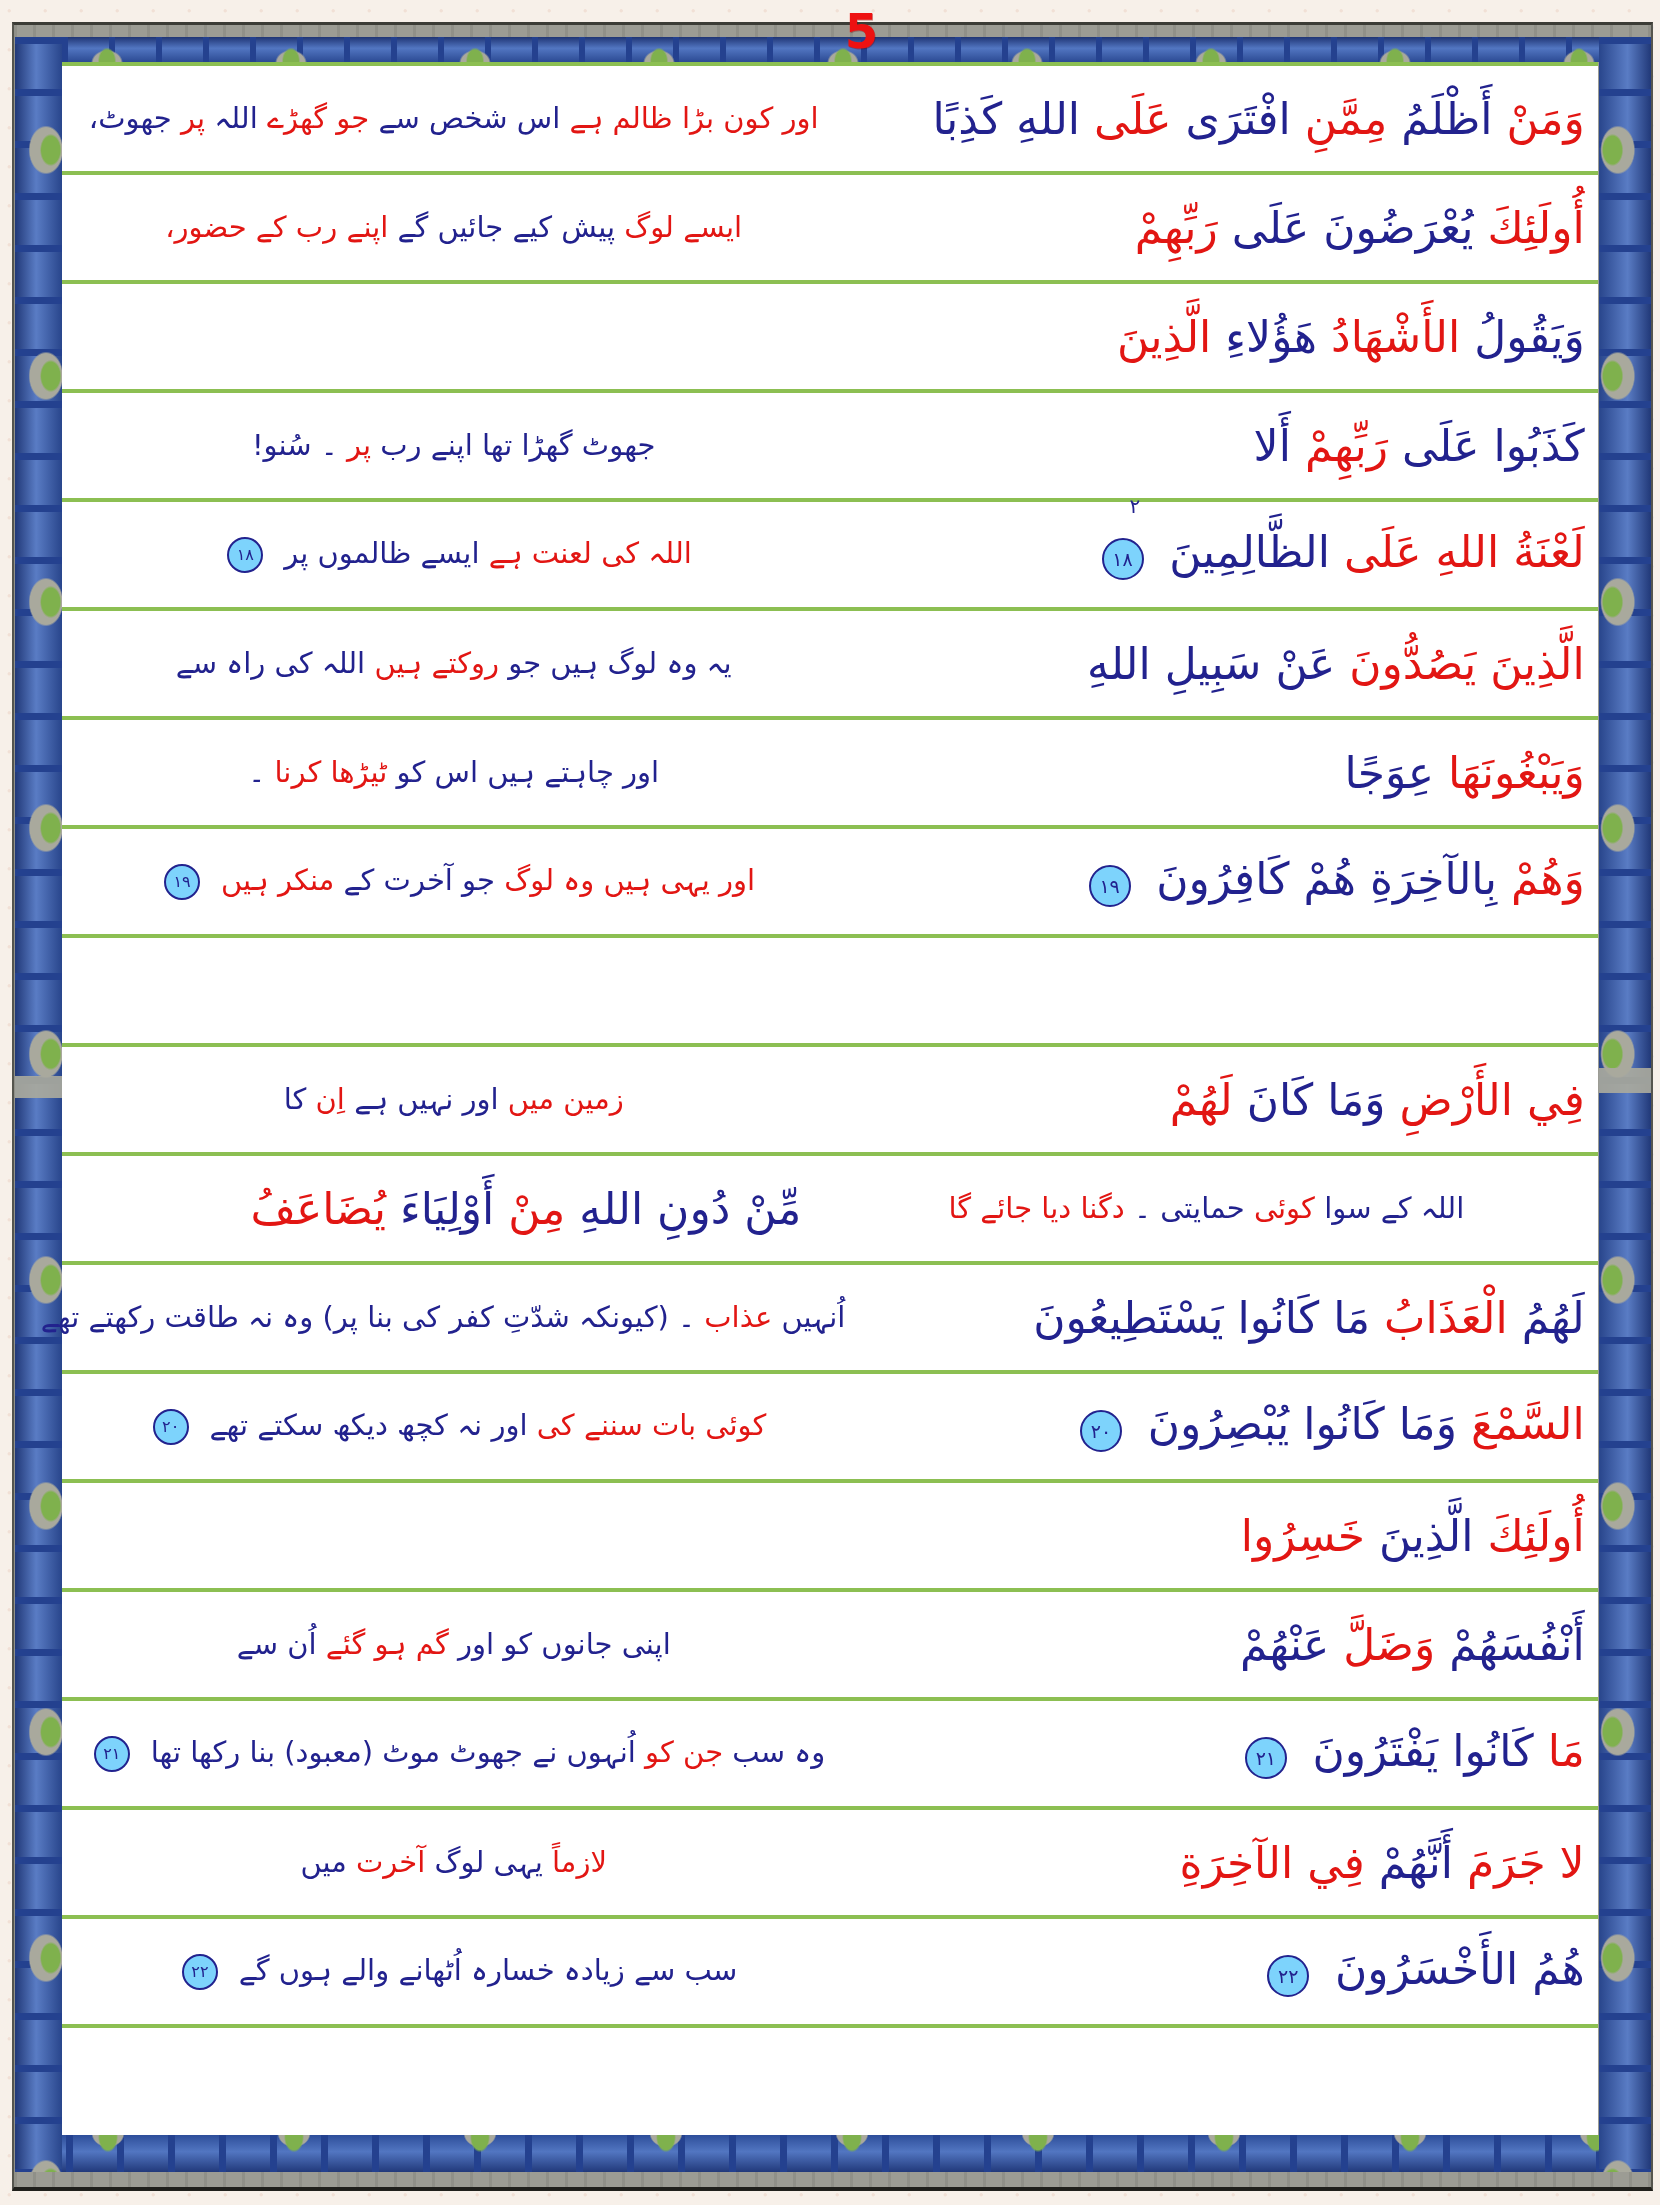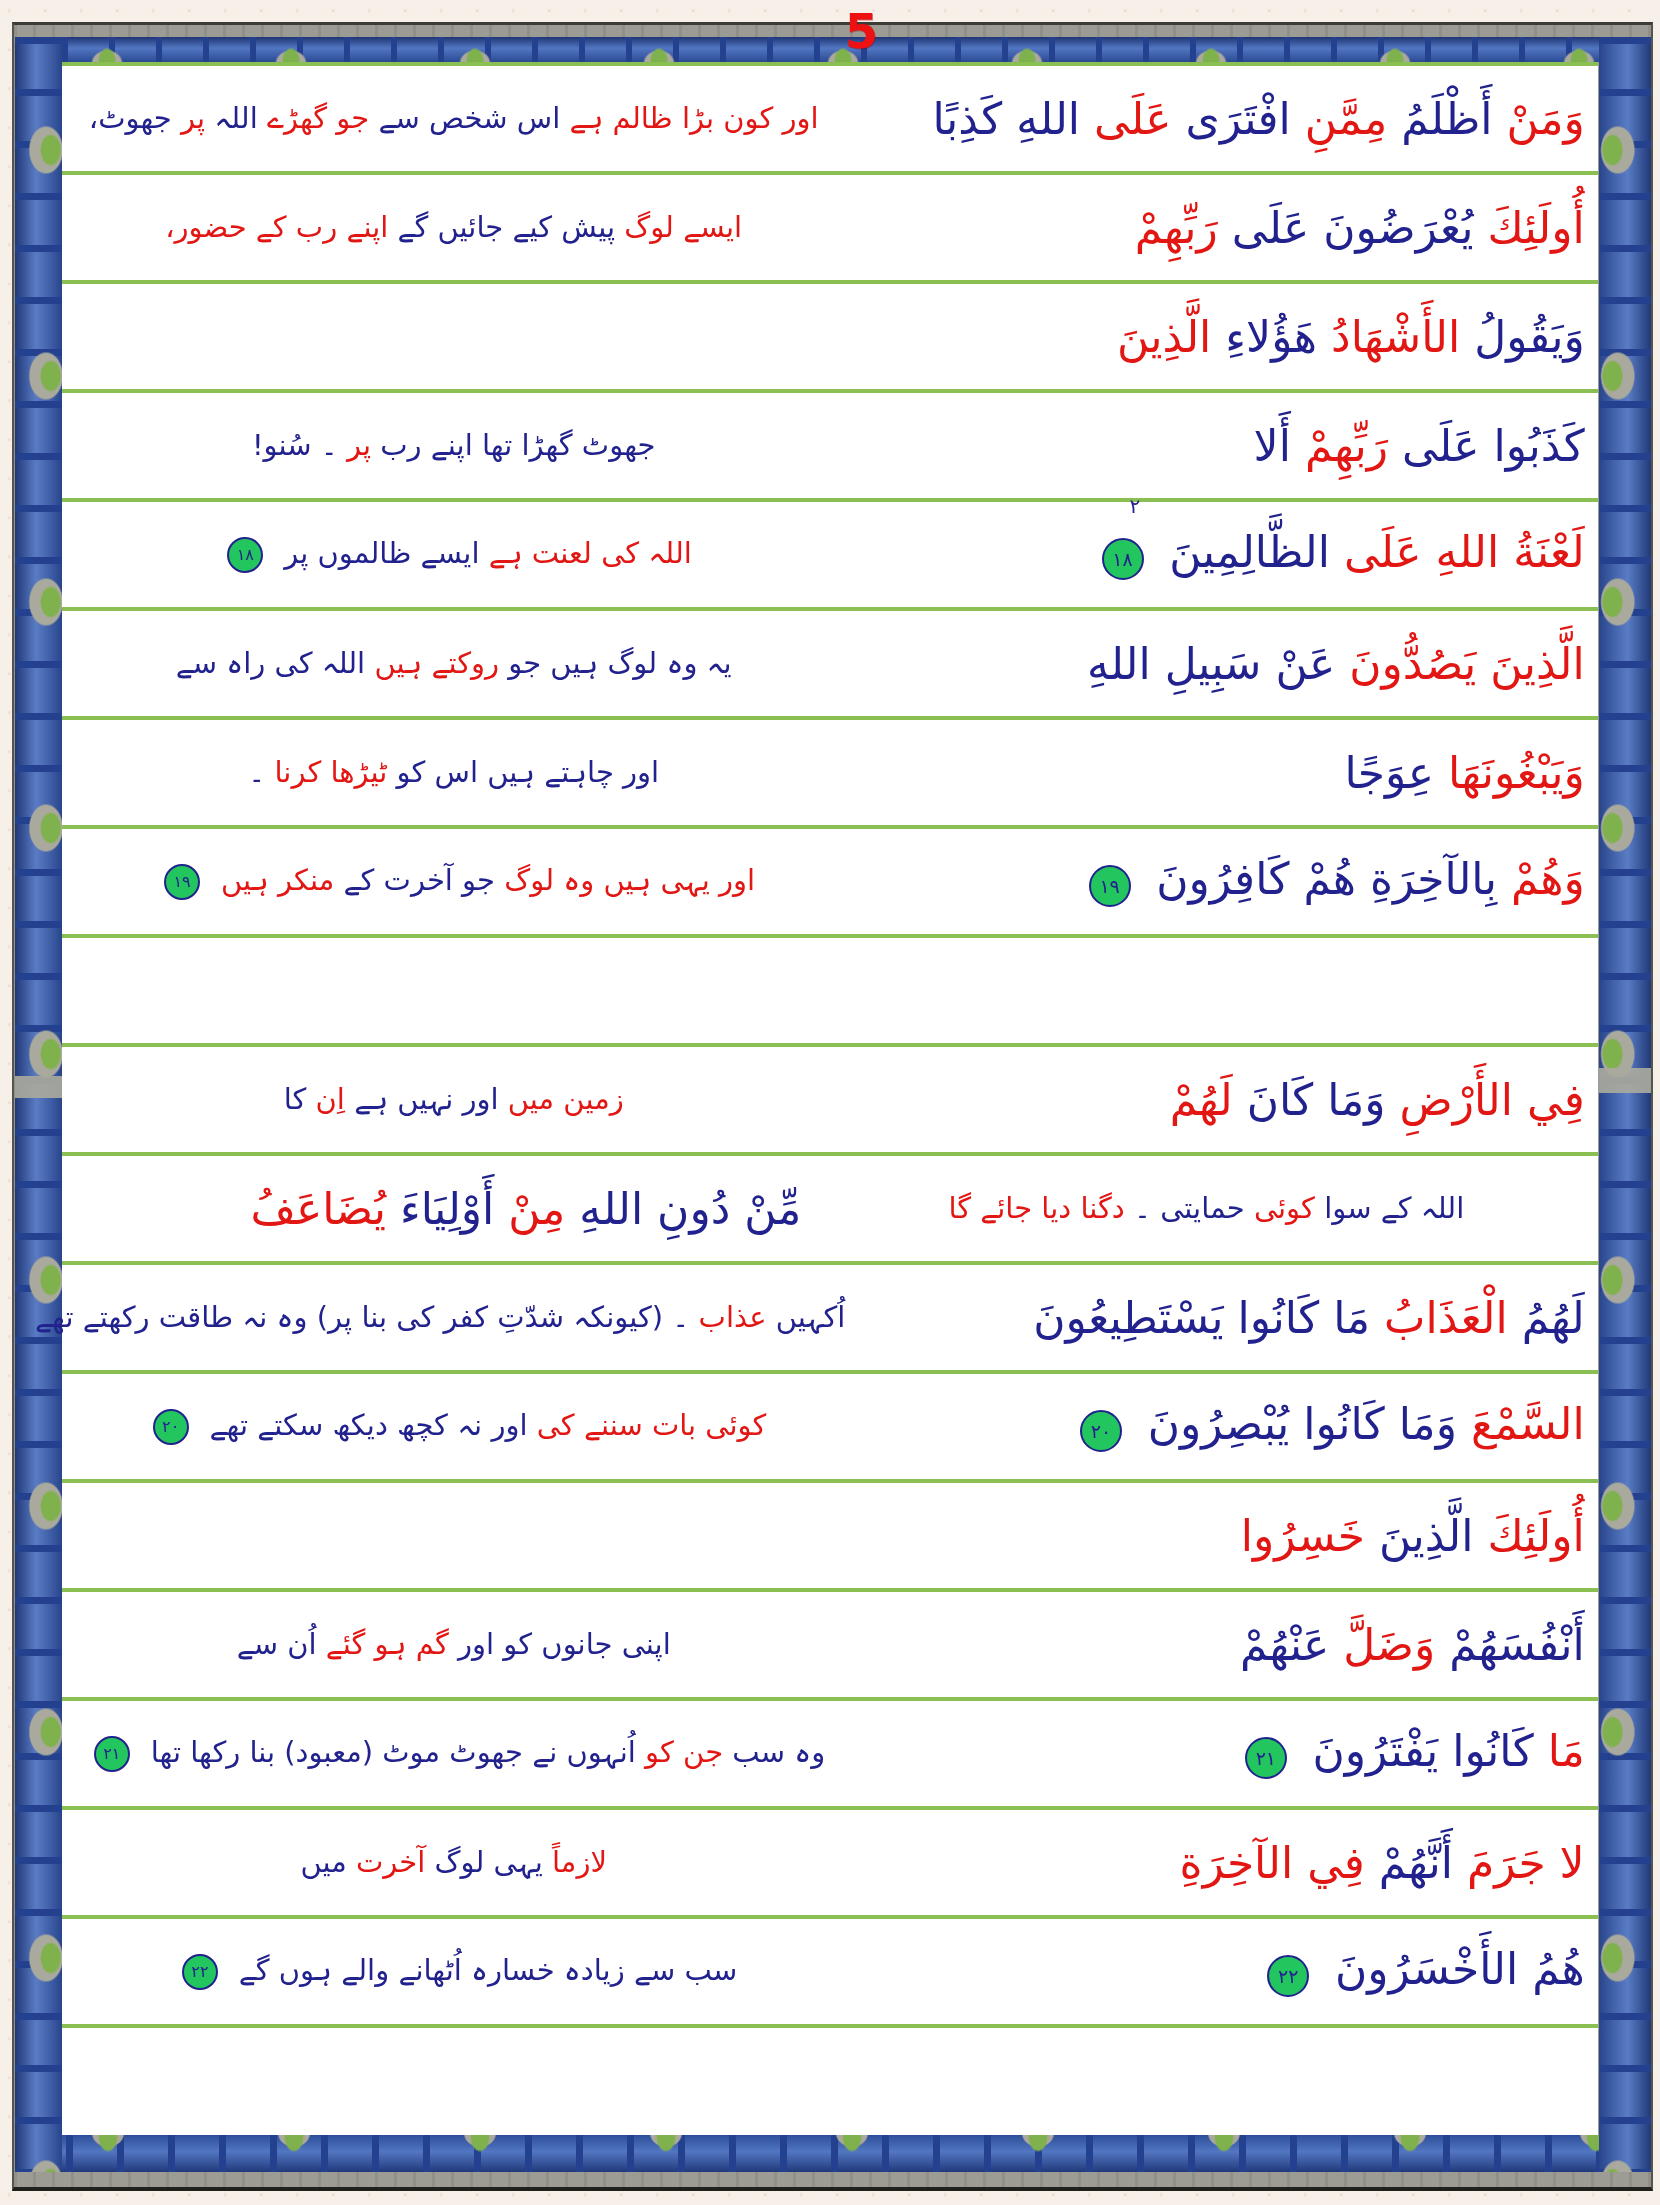--- a/index.html
+++ b/index.html
@@ -71,21 +71,21 @@
   .urdu-cell{flex:1 1 auto;justify-content:center;}
   .txt{white-space:nowrap;line-height:1;}
   .arabic-cell .txt{font-size:44px;}
   .urdu-cell .txt{font-size:29px;}
   .navy{color:var(--text-navy);}
   .red{color:var(--text-red);}
   .seg{letter-spacing:0.8px;}
   .vwrap{position:relative;display:inline-block;margin:0 11.7px;vertical-align:middle;}
   .vnum{display:inline-flex;align-items:center;justify-content:center;
     border:2.5px solid var(--text-navy);border-radius:50%;color:var(--text-navy);
-    background:#22c55e;line-height:1;}
+    background:#7dd3fc;line-height:1;}
   .arabic-cell .vnum{width:38px;height:38px;font-size:19px;}
   .urdu-cell .vnum{width:32px;height:32px;font-size:16px;}
   .sup-mark{position:absolute;top:-33px;right:3.3px;font-size:20px;color:var(--text-navy);}
 </style>
 </head>
 <body>
 
 <div class="gray-frame"></div>
 <div class="band band-top"></div>
 <div class="band band-bottom"></div>
@@ -174,21 +174,21 @@
       </div>
       <div class="cell arabic-cell">
         <div class="txt"><span class="seg navy">مِّنْ دُونِ اللهِ</span> <span class="seg red">مِنْ</span> <span class="seg navy">أَوْلِيَاءَ</span> <span class="seg red">يُضَاعَفُ</span> </div>
       </div>
     </div>
     <div class="row">
       <div class="cell arabic-cell">
         <div class="txt"><span class="seg navy">لَهُمُ</span> <span class="seg red">الْعَذَابُ</span> <span class="seg navy">مَا كَانُوا يَسْتَطِيعُونَ</span> </div>
       </div>
       <div class="cell urdu-cell">
-        <div class="txt"><span class="seg navy">اُکہیں</span> <span class="seg red">عذاب</span> <span class="seg navy">۔ (کیونکہ شدّتِ کفر کی بنا پر) وہ نہ طاقت رکھتے تھے</span> </div>
+        <div class="txt"><span class="seg navy">اُنہیں</span> <span class="seg red">عذاب</span> <span class="seg navy">۔ (کیونکہ شدّتِ کفر کی بنا پر) وہ نہ طاقت رکھتے تھے</span> </div>
       </div>
     </div>
     <div class="row">
       <div class="cell arabic-cell">
         <div class="txt"><span class="seg red">السَّمْعَ</span> <span class="seg navy">وَمَا كَانُوا يُبْصِرُونَ</span> <span class="vwrap"><span class="vnum">۲۰</span></span> </div>
       </div>
       <div class="cell urdu-cell">
         <div class="txt"><span class="seg red">کوئی بات سننے کی</span> <span class="seg navy">اور نہ کچھ دیکھ سکتے تھے</span> <span class="vwrap"><span class="vnum">۲۰</span></span> </div>
       </div>
     </div>

